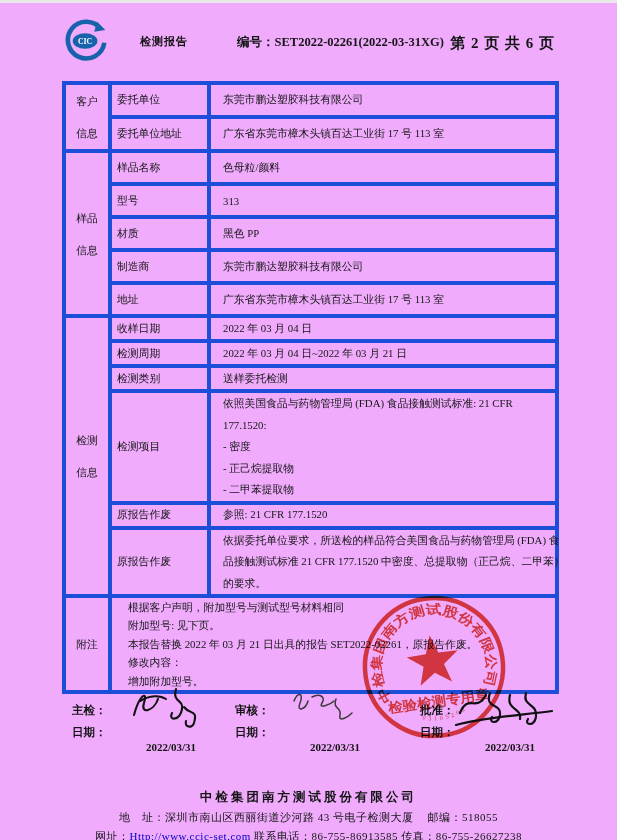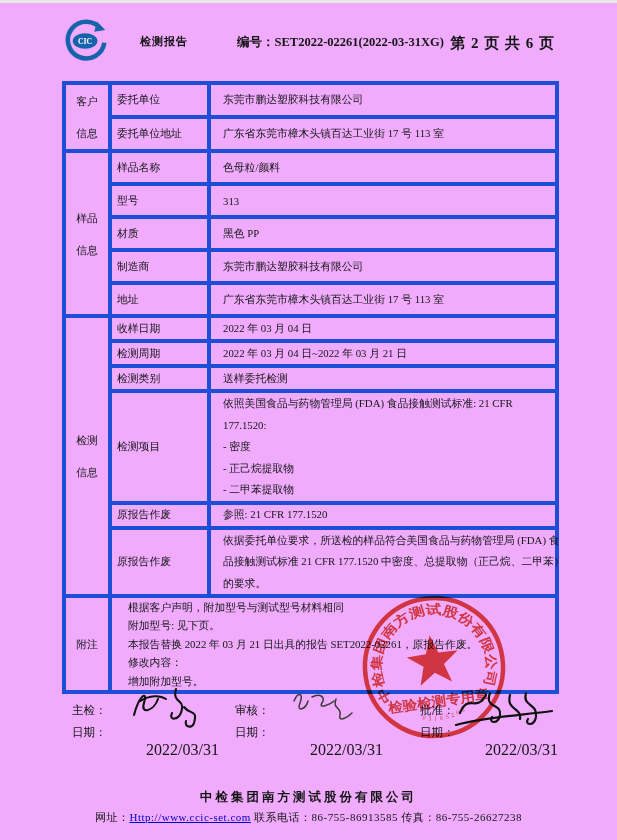--- a/index.html
+++ b/index.html
@@ -21,25 +21,25 @@
   table.report td { border:4px solid #1d4ed8; vertical-align:middle; }
   td.sec { text-align:center; white-space:pre-line; line-height:32px; }
   td.lbl { padding-left:5px; }
   td.val { padding-left:12px; padding-right:15px; }
   tr.h33 { height:33px; } tr.h25 { height:25px; }
   tr.h107 { height:107px; } tr.h63 { height:63px; } tr.h92 { height:92px; }
   .lines div { white-space:nowrap; line-height:21.5px; }
   .lines-sm div { white-space:nowrap; line-height:18.4px; }
   td.remark-val { padding-left:16px; }
   
-  .sigblock { position:absolute; left:62px; top:678px; width:493px; height:92px; font-size:11.5px; }
+  .sigblock { position:absolute; left:62px; top:678px; width:493px; height:92px; font-size:11.5px;font-weight:bold; }
   .sig-label { position:absolute; z-index:2; }
   .sig-svg { position:absolute; z-index:7; }
   .date-label { position:absolute; top:44px; }
-  .date-value { position:absolute; top:60px; font-size:16px; }
+  .date-value { position:absolute; top:60px; font-size:11px; }
   
   .stamp { position:absolute; left:356px; top:586px; width:156px; height:156px; z-index:5; opacity:.88; mix-blend-mode:multiply; }
   
   .footer { position:absolute; left:0; top:786px; width:617px; text-align:center; }
   .f-company { font-size:12.5px; font-weight:bold; letter-spacing:3px; }
   .f-line { font-size:11px; margin-top:4px; letter-spacing:.5px; }
   .f-line .gap { display:inline-block; width:14px; }
   a.f-url { color:#0000cc; text-decoration:underline; font-family:"Liberation Serif","DejaVu Serif",serif; }
 </style>
 </head>
@@ -204,19 +204,22 @@
     <span class="date-value" style="left:84px;">2022/03/31</span>
     <span class="date-label" style="left:173px;">日期：</span>
     <span class="date-value" style="left:248px;">2022/03/31</span>
     <span class="date-label" style="left:358px;">日期：</span>
     <span class="date-value" style="left:423px;">2022/03/31</span>
   </div>
 
   <div class="footer">
     <div class="f-company">中检集团南方测试股份有限公司</div>
     <div class="f-line">
+      <span>地　址：</span><span>深圳市南山区西丽街道沙河路 43 号电子检测大厦</span><span class="gap"></span><span>邮编：</span><span>518055</span>
+    </div>
+    <div class="f-line">
       <span>网址：</span><a href="#" class="f-url">Http://www.ccic-set.com</a>
       <span>联系电话：</span><span>86-755-86913585</span>
       <span>传真：</span><span>86-755-26627238</span>
     </div>
   </div>
 
 </div>
 
 </body></html>

